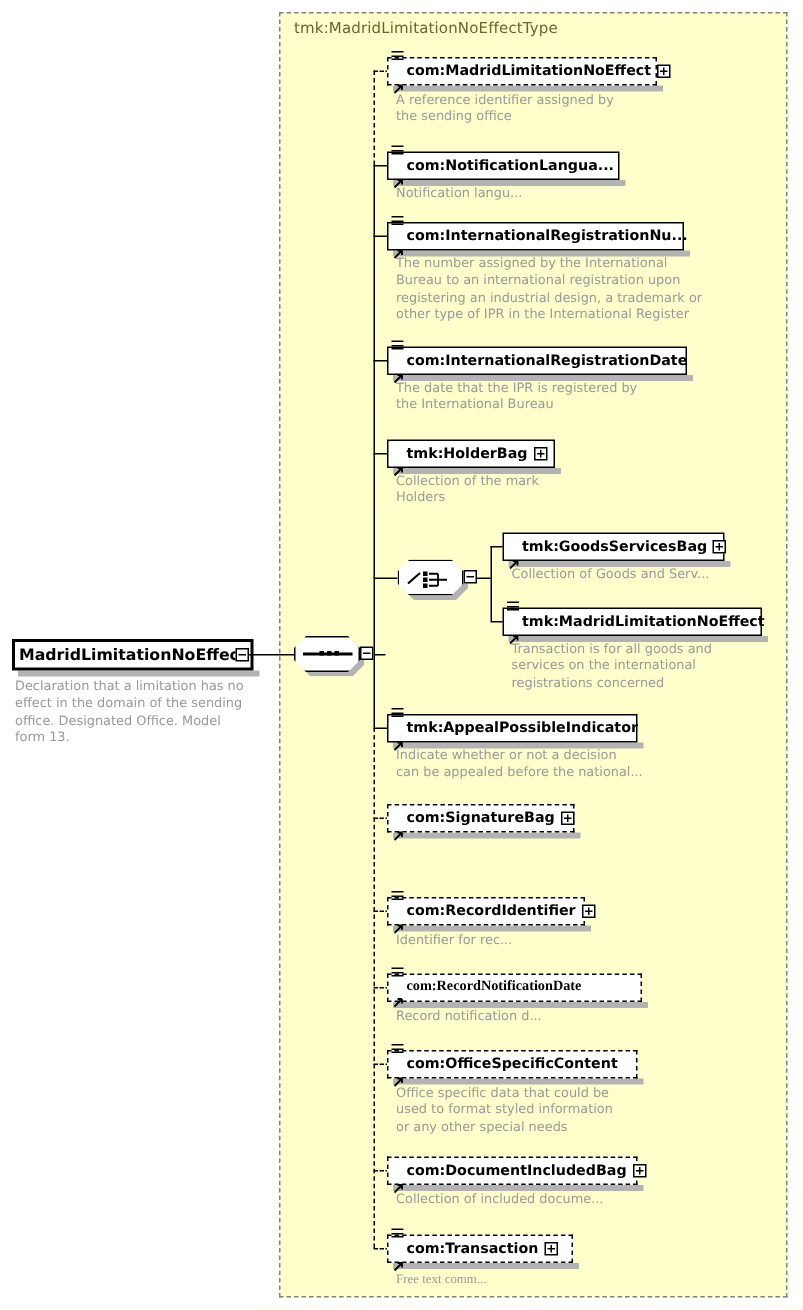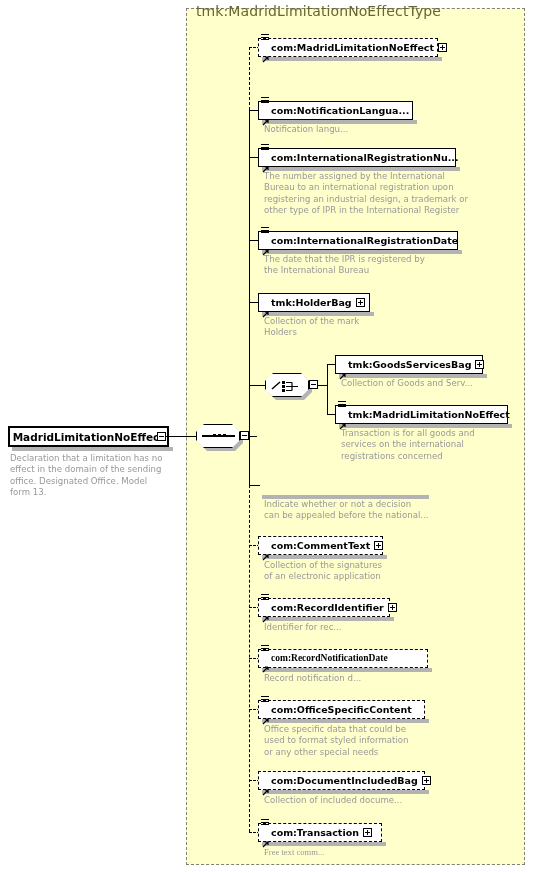--- a/index.html
+++ b/index.html
@@ -16,22 +16,22 @@
   .type-box{
     position:absolute;
     left:186px;top:8px;
     width:339px;height:857px;
     background:#ffffcc;
     border:1px dashed #808080;
     box-sizing:border-box;
   }
   .type-title{
     position:absolute;
-    left:196px;top:3px;
-    font-size:14px;
+    left:196px;top:14px;
+    font-size:10px;
     color:#666633;
     letter-spacing:0.1px;
     white-space:nowrap;
   }
 
   
   .node{
     position:absolute;
     height:19px;
     background:#ffffff;
@@ -216,20 +216,22 @@
       <svg width="7" height="7" viewBox="0 0 7 7">
           <path d="M1 6 L6 1 M6 1 L3 1 M6 1 L6 4" stroke="#000" stroke-width="1.2" fill="none"></path>
         </svg>
     </span>
     <span class="node-label">com:MadridLimitationNoEffect</span>
     <span class="inline-exp">
         <span class="h"></span>
         <span class="v"></span>
       </span>
   </div>
+  <div class="annot" style="left:264px;top:62px;width:200px;">A reference identifier assigned by
+the sending office</div>
 
   <div class="ln h" style="left:249px;top:110px;width:11px;"></div>
   <div class="node-shadow" style="left:262px;top:120px;width:155px;height:4px;"></div>
   <div class="node solid" style="left:258px;top:101px;width:155px;padding-left:12px;padding-right:4px;">
     <span class="attr-glyph">
         <i></i>
         <i></i>
         <i></i>
       </span>
     <span class="ref-arrow">
@@ -346,39 +348,50 @@
         </svg>
     </span>
     <span class="node-label">tmk:MadridLimitationNoEffect</span>
   </div>
   <div class="annot" style="left:341px;top:428px;width:190px;">Transaction is for all goods and
 services on the international
 registrations concerned</div>
 
   <div class="ln h" style="left:249px;top:485px;width:11px;"></div>
   <div class="node-shadow" style="left:262px;top:495px;width:167px;height:4px;"></div>
+  <div class="node solid" style="left:258px;top:476px;width:167px;padding-left:12px;padding-right:4px;">
+    <span class="attr-glyph">
+        <i></i>
+        <i></i>
+        <i></i>
+      </span>
+    <span class="ref-arrow">
+      <svg width="7" height="7" viewBox="0 0 7 7">
+          <path d="M1 6 L6 1 M6 1 L3 1 M6 1 L6 4" stroke="#000" stroke-width="1.2" fill="none"></path>
+        </svg>
+    </span>
+    <span class="node-label">tmk:AppealPossibleIndicator</span>
+  </div>
   <div class="annot" style="left:264px;top:499px;width:220px;">Indicate whether or not a decision
 can be appealed before the national...</div>
 
   <div class="dln h" style="left:249px;top:545px;width:11px;"></div>
   <div class="node-shadow" style="left:262px;top:555px;width:125px;height:4px;"></div>
   <div class="node dashed" style="left:258px;top:536px;width:125px;padding-left:12px;padding-right:4px;">
     <span class="ref-arrow">
       <svg width="7" height="7" viewBox="0 0 7 7">
           <path d="M1 6 L6 1 M6 1 L3 1 M6 1 L6 4" stroke="#000" stroke-width="1.2" fill="none"></path>
         </svg>
     </span>
-    <span class="node-label">com:CommentText</span>
-    <span class="inline-exp">
-        <span class="h"></span>
-        <span class="v"></span>
-      </span>
-  </div>
-  <div class="annot" style="left:264px;top:560px;width:200px;">Collection of the signatures
-of an electronic application</div>
+    <span class="node-label">com:SignatureBag</span>
+    <span class="inline-exp">
+        <span class="h"></span>
+        <span class="v"></span>
+      </span>
+  </div>
 
   <div class="dln h" style="left:249px;top:607px;width:11px;"></div>
   <div class="node-shadow" style="left:262px;top:617px;width:132px;height:4px;"></div>
   <div class="node dashed" style="left:258px;top:598px;width:132px;padding-left:12px;padding-right:4px;">
     <span class="attr-glyph">
         <i></i>
         <i></i>
         <i></i>
       </span>
     <span class="ref-arrow">

